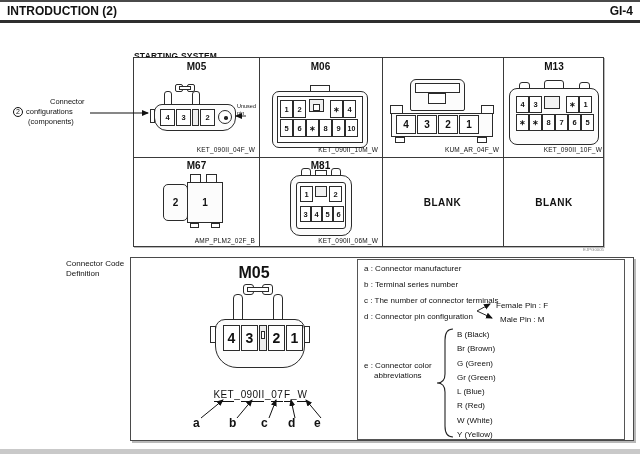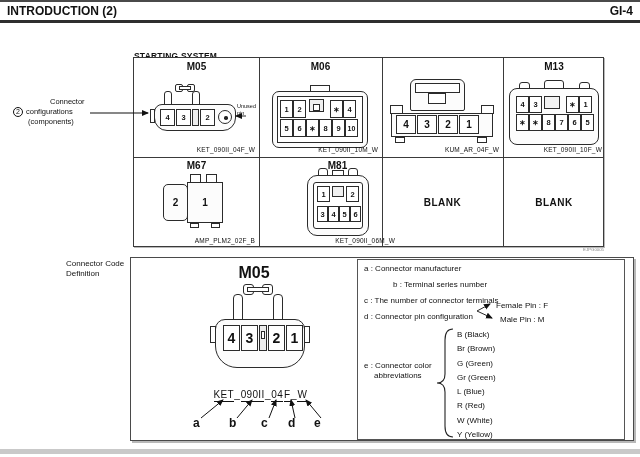--- a/index.html
+++ b/index.html
@@ -144,21 +144,21 @@
       <div class="ctitle">M67</div>
       <div class="b" style="left:56px;top:17px;width:11px;height:9px;"></div>
       <div class="b" style="left:72px;top:17px;width:11px;height:9px;"></div>
       <div class="body" style="left:29px;top:27px;width:25px;height:37px;border-width:1.4px;border-radius:5px;display:flex;align-items:center;justify-content:center;font-weight:700;font-size:10px;">2</div>
       <div class="body" style="left:53px;top:25px;width:36px;height:41px;border-width:1.4px;display:flex;align-items:center;justify-content:center;font-weight:700;font-size:10px;">1</div>
       <div class="b" style="left:56px;top:66px;width:9px;height:5px;"></div>
       <div class="b" style="left:77px;top:66px;width:9px;height:5px;"></div>
       <div class="pcode">AMP_PLM2_02F_B</div>
     </div>
 
-    <div class="cell" style="left:142px;top:99px;width:123px;height:91px;">
+    <div class="cell" style="left:125px;top:99px;width:123px;height:91px;">
       <div class="ctitle">M81</div>
       <div class="b" style="left:42px;top:11px;width:10px;height:9px;border-radius:3px 3px 0 0;"></div>
       <div class="b" style="left:72px;top:11px;width:10px;height:9px;border-radius:3px 3px 0 0;"></div>
       <div class="b" style="left:56px;top:13px;width:12px;height:8px;"></div>
       <div class="body" style="left:31px;top:18px;width:62px;height:61px;border-radius:10px;"></div>
       <div class="b" style="left:37px;top:25px;width:50px;height:47px;border-radius:3px;"></div>
       <div class="b" style="left:56px;top:29px;width:12px;height:11px;background:#f0f0f0;"></div>
       <div class="pin" style="left:41px;top:29px;width:13px;height:16px;">1</div>
       <div class="pin" style="left:70px;top:29px;width:13px;height:16px;">2</div>
       <div class="pin" style="left:41px;top:49px;width:11px;height:16px;">3</div>
@@ -201,32 +201,32 @@
     <div class="b" style="left:79px;top:68px;width:6px;height:17px;"></div>
     <div class="b" style="left:173px;top:68px;width:6px;height:17px;"></div>
     <div class="pin xl" style="left:92px;top:67px;width:17px;height:26px;">4</div>
     <div class="pin xl" style="left:110px;top:67px;width:17px;height:26px;">3</div>
     <div class="stem" style="left:128px;top:67px;width:8px;height:26px;"></div>
     <div class="b" style="left:130px;top:73px;width:4px;height:8px;"></div>
     <div class="pin xl" style="left:137px;top:67px;width:17px;height:26px;">2</div>
     <div class="pin xl" style="left:155px;top:67px;width:17px;height:26px;">1</div>
 
     <div class="abs" style="left:82px;top:126px;white-space:nowrap;">
-      <span class="codepart u">KET</span><span class="codepart">_</span><span class="codepart u">090II</span><span class="codepart">_</span><span class="codepart u">04</span><span class="codepart u">F</span><span class="codepart">_</span><span class="codepart u">W</span>
+      <span class="codepart u">KET</span><span class="codepart">_</span><span class="codepart u">090II</span><span class="codepart">_</span><span class="codepart u">07</span><span class="codepart u">F</span><span class="codepart">_</span><span class="codepart u">W</span>
     </div>
 
     <div class="marker" style="left:62px;top:158px;">a</div>
     <div class="marker" style="left:98px;top:158px;">b</div>
     <div class="marker" style="left:130px;top:158px;">c</div>
     <div class="marker" style="left:157px;top:158px;">d</div>
     <div class="marker" style="left:183px;top:158px;">e</div>
 
     <div class="defbox" style="left:226px;top:1px;width:268px;height:181px;">
       <div class="defitem" style="left:6px;top:4px;">a : Connector manufacturer</div>
-      <div class="defitem" style="left:6px;top:20px;margin-left:29px;">b : Terminal series number</div>
+      <div class="defitem" style="left:6px;top:20px;">b : Terminal series number</div>
       <div class="defitem" style="left:6px;top:36px;">c : The number of connector terminals</div>
       <div class="defitem" style="left:6px;top:52px;">d : Connector pin configuration</div>
       <div class="defitem" style="left:138px;top:41px;">Female Pin : F</div>
       <div class="defitem" style="left:142px;top:55px;">Male Pin : M</div>
       <div class="defitem" style="left:6px;top:101px;">e : Connector color</div>
       <div class="defitem" style="left:16px;top:111px;">abbreviations</div>
       <div class="abs" style="left:99px;top:68px;">
         <div class="coloritem">B (Black)</div>
         <div class="coloritem">Br (Brown)</div>
         <div class="coloritem">G (Green)</div>

